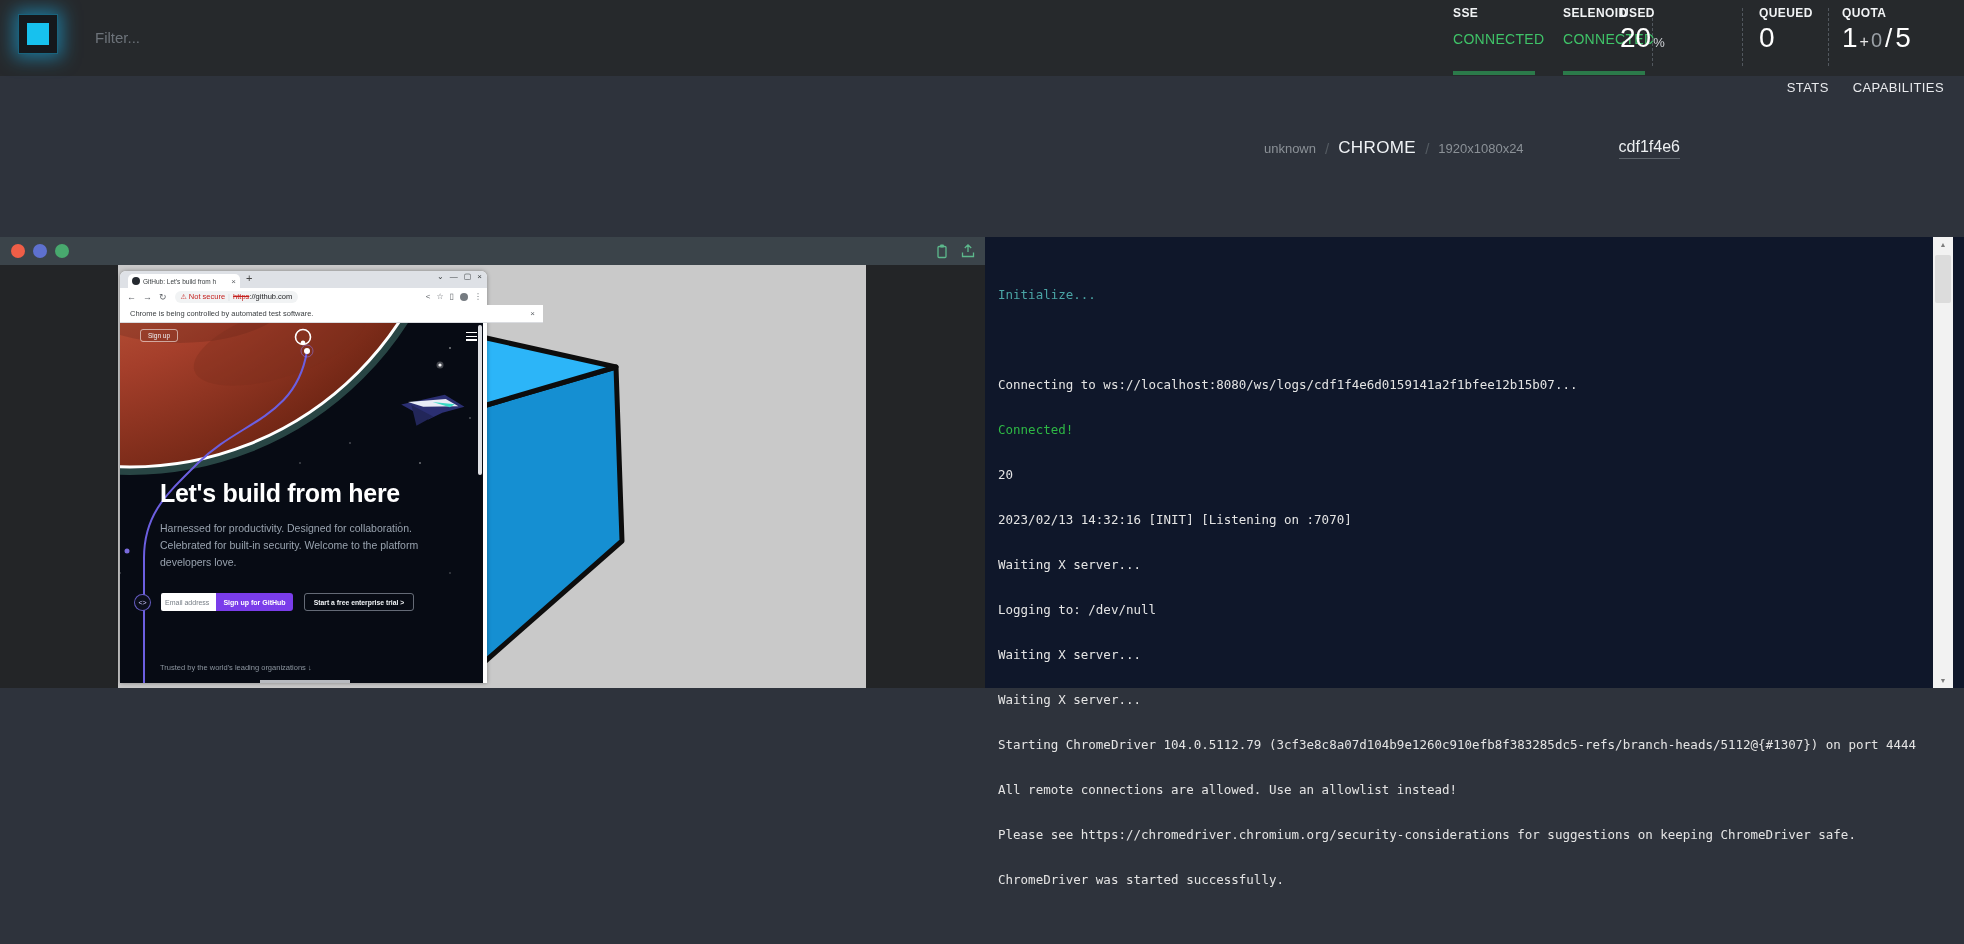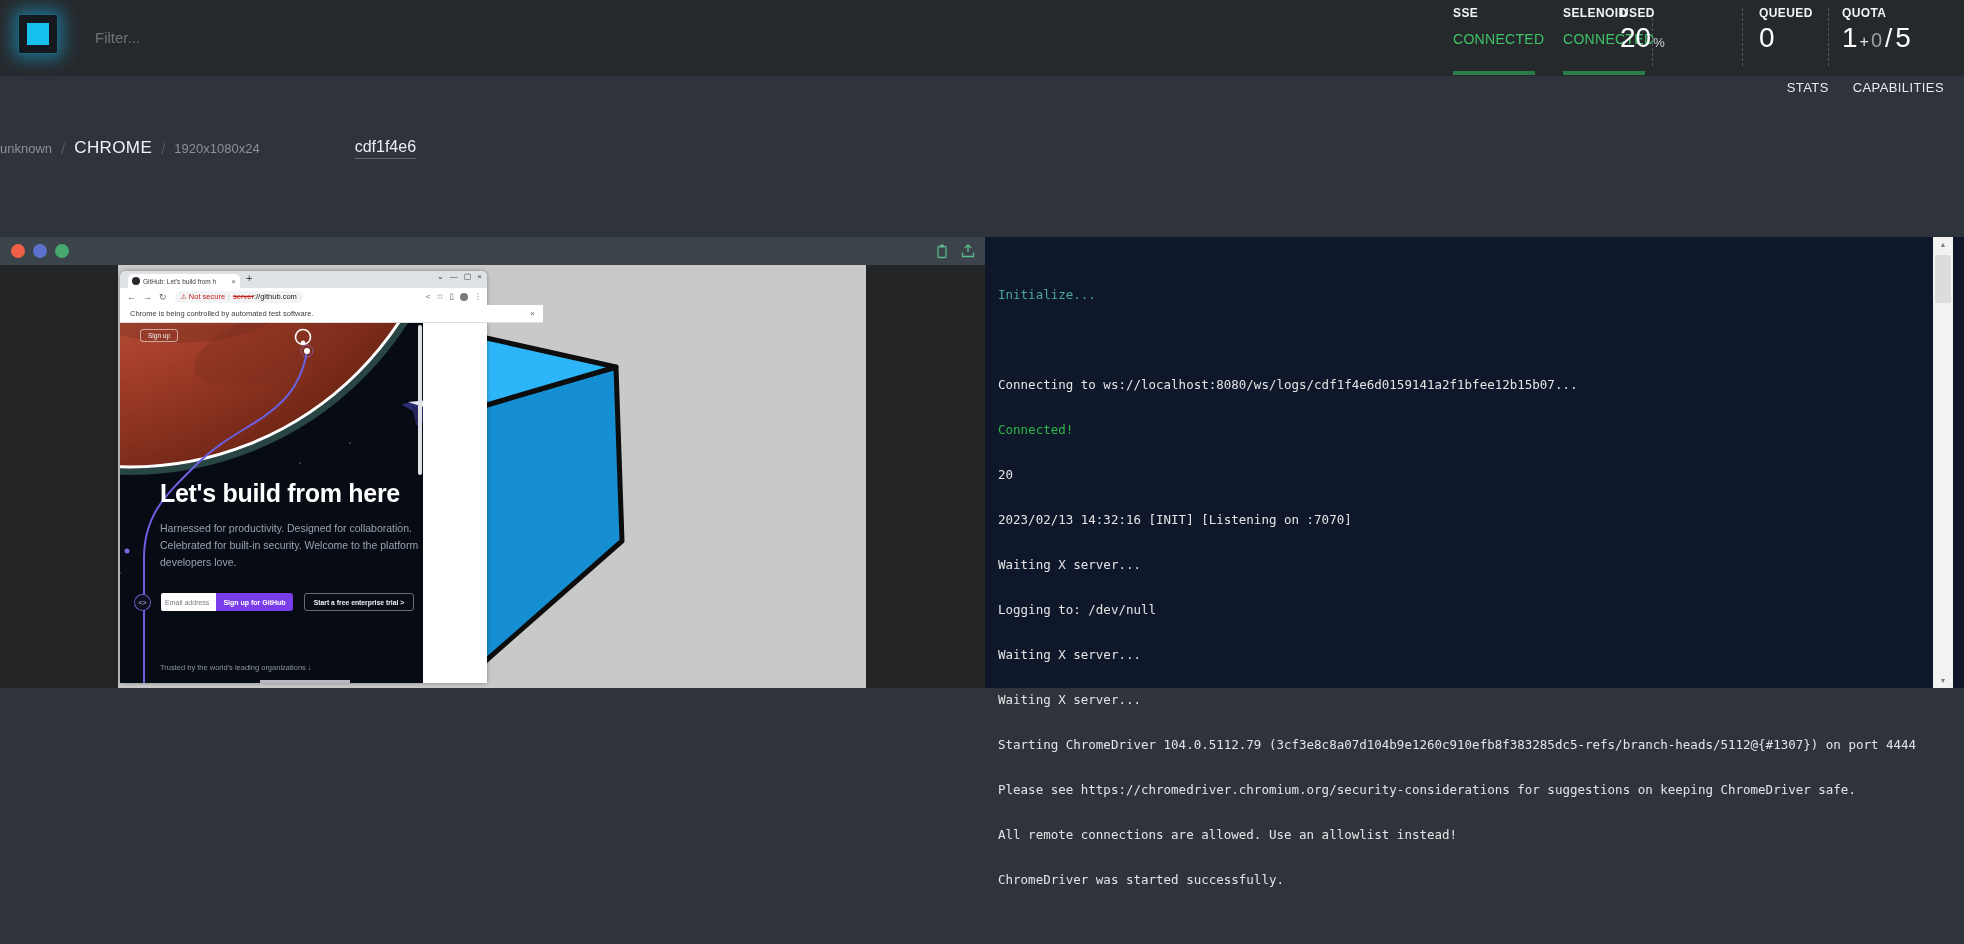--- a/index.html
+++ b/index.html
@@ -30,21 +30,21 @@
   .quota-slash { font-size:26px; color:#ffffff; margin:0 3px; }
   .vsep { position:absolute; top:8px; height:58px; width:0; border-left:1px dashed #51575e; }
   .green-bar { position:absolute; top:71px; height:4px; width:82px; background:#2b7a4a; }
 
   
   .subnav { position:absolute; top:80px; right:20px; display:flex; gap:24px; }
   .subnav a { color:#e8eaed; font-size:13px; letter-spacing:.4px; text-decoration:none; cursor:pointer; }
 
   
   .session-row { position:absolute; top:130px; left:0; width:1680px; height:36px;
-                 display:flex; align-items:center; justify-content:flex-start; }
+                 display:flex; align-items:center; justify-content:flex-end; }
   .sess-dim { font-size:13px; color:#8b9197; }
   .sess-sep { font-size:15px; color:#545b62; margin:0 9px; }
   .sess-browser { font-size:17px; color:#f0f3f6; letter-spacing:.4px; }
   .sess-id { font-size:16px; color:#eceff1; margin-left:95px; padding-bottom:2px;
              border-bottom:1px solid #5d646b; cursor:pointer; }
 
   
   .vnc-panel { position:absolute; left:0; top:237px; width:985px; height:451px; background:#232527; }
   .vnc-titlebar { position:absolute; left:0; top:0; width:985px; height:28px; background:#3b444a; }
   .tl { position:absolute; top:7px; width:14px; height:14px; border-radius:50%; }
@@ -77,21 +77,21 @@
   .url-rest { font-size:7.5px; color:#202124; }
   .addr-right { position:absolute; right:5px; top:0; height:17px; display:flex; align-items:center; gap:6px; }
   .addr-ic { font-size:8px; color:#5f6368; }
   .avatar { width:8px; height:8px; border-radius:50%; background:#757b81; }
   .infobar { position:absolute; left:0; top:34px; width:423px; height:18px; background:#ffffff;
              border-bottom:1px solid #dadce0; display:flex; align-items:center; }
   .infobar-text { font-size:7.5px; color:#3c4043; margin-left:10px; }
   .infobar-x { position:absolute; right:8px; font-size:8px; color:#5f6368; }
 
   
-  .ghpage { position:absolute; left:0; top:52px; width:303px; height:360px; background:#404040; overflow:hidden;text-decoration:underline; }
+  .ghpage { position:absolute; left:0; top:52px; width:363px; height:360px; background:#404040; overflow:hidden;text-decoration:underline; }
   .gh-art { position:absolute; left:0; top:0; }
   .gh-signup { position:absolute; left:20px; top:6px; padding:2px 7px; border:1px solid rgba(255,255,255,.55);
                border-radius:3px; color:#f0f3f6; font-size:6.5px; background:transparent; cursor:pointer;
                font-family:"Liberation Sans", sans-serif; }
   .gh-octo { position:absolute; left:174px; top:5px; }
   .gh-burger { position:absolute; left:346px; top:9px; width:11px; cursor:pointer; }
   .gh-burger div { height:1.4px; background:#ffffff; margin-bottom:2.2px; }
   .gh-heading { position:absolute; left:40px; top:156px; font-size:25px; font-weight:800;
                 letter-spacing:-0.3px; color:#ffffff; }
   .gh-para { position:absolute; left:40px; top:197px; font-size:10.5px; color:#98a2ae; line-height:17px; }
@@ -226,21 +226,21 @@
         </div>
 
         <div class="addressbar">
           <span class="nav-ic">←</span>
           <span class="nav-ic">→</span>
           <span class="nav-ic">↻</span>
           <div class="urlpill">
             <span class="url-warn">⚠</span>
             <span class="url-ns">Not secure</span>
             <span class="url-div">|</span>
-            <span class="url-https">server</span>
+            <span class="url-https">https</span>
             <span class="url-rest">://github.com</span>
           </div>
           <div class="addr-right">
             <span class="addr-ic">&lt;</span>
             <span class="addr-ic">☆</span>
             <span class="addr-ic">▯</span>
             <span class="avatar"></span>
             <span class="addr-ic">⋮</span>
           </div>
         </div>
@@ -336,22 +336,22 @@
       <div class="log-line"></div>
       <div class="log-line">Connecting to ws://localhost:8080/ws/logs/cdf1f4e6d0159141a2f1bfee12b15b07...</div>
       <div class="log-line log-green">Connected!</div>
       <div class="log-line">20</div>
       <div class="log-line">2023/02/13 14:32:16 [INIT] [Listening on :7070]</div>
       <div class="log-line">Waiting X server...</div>
       <div class="log-line">Logging to: /dev/null</div>
       <div class="log-line">Waiting X server...</div>
       <div class="log-line">Waiting X server...</div>
       <div class="log-line">Starting ChromeDriver 104.0.5112.79 (3cf3e8c8a07d104b9e1260c910efb8f383285dc5-refs/branch-heads/5112@{#1307}) on port 4444</div>
+      <div class="log-line">All remote connections are allowed. Use an allowlist instead!</div>
       <div class="log-line">Please see https://chromedriver.chromium.org/security-considerations for suggestions on keeping ChromeDriver safe.</div>
-      <div class="log-line">All remote connections are allowed. Use an allowlist instead!</div>
       <div class="log-line">ChromeDriver was started successfully.</div>
       <div class="log-line"></div>
       
       
       
       
       
     </div>
     <div class="scrollbar">
       <div class="sb-arrow" style="top:4px;">▲</div>

